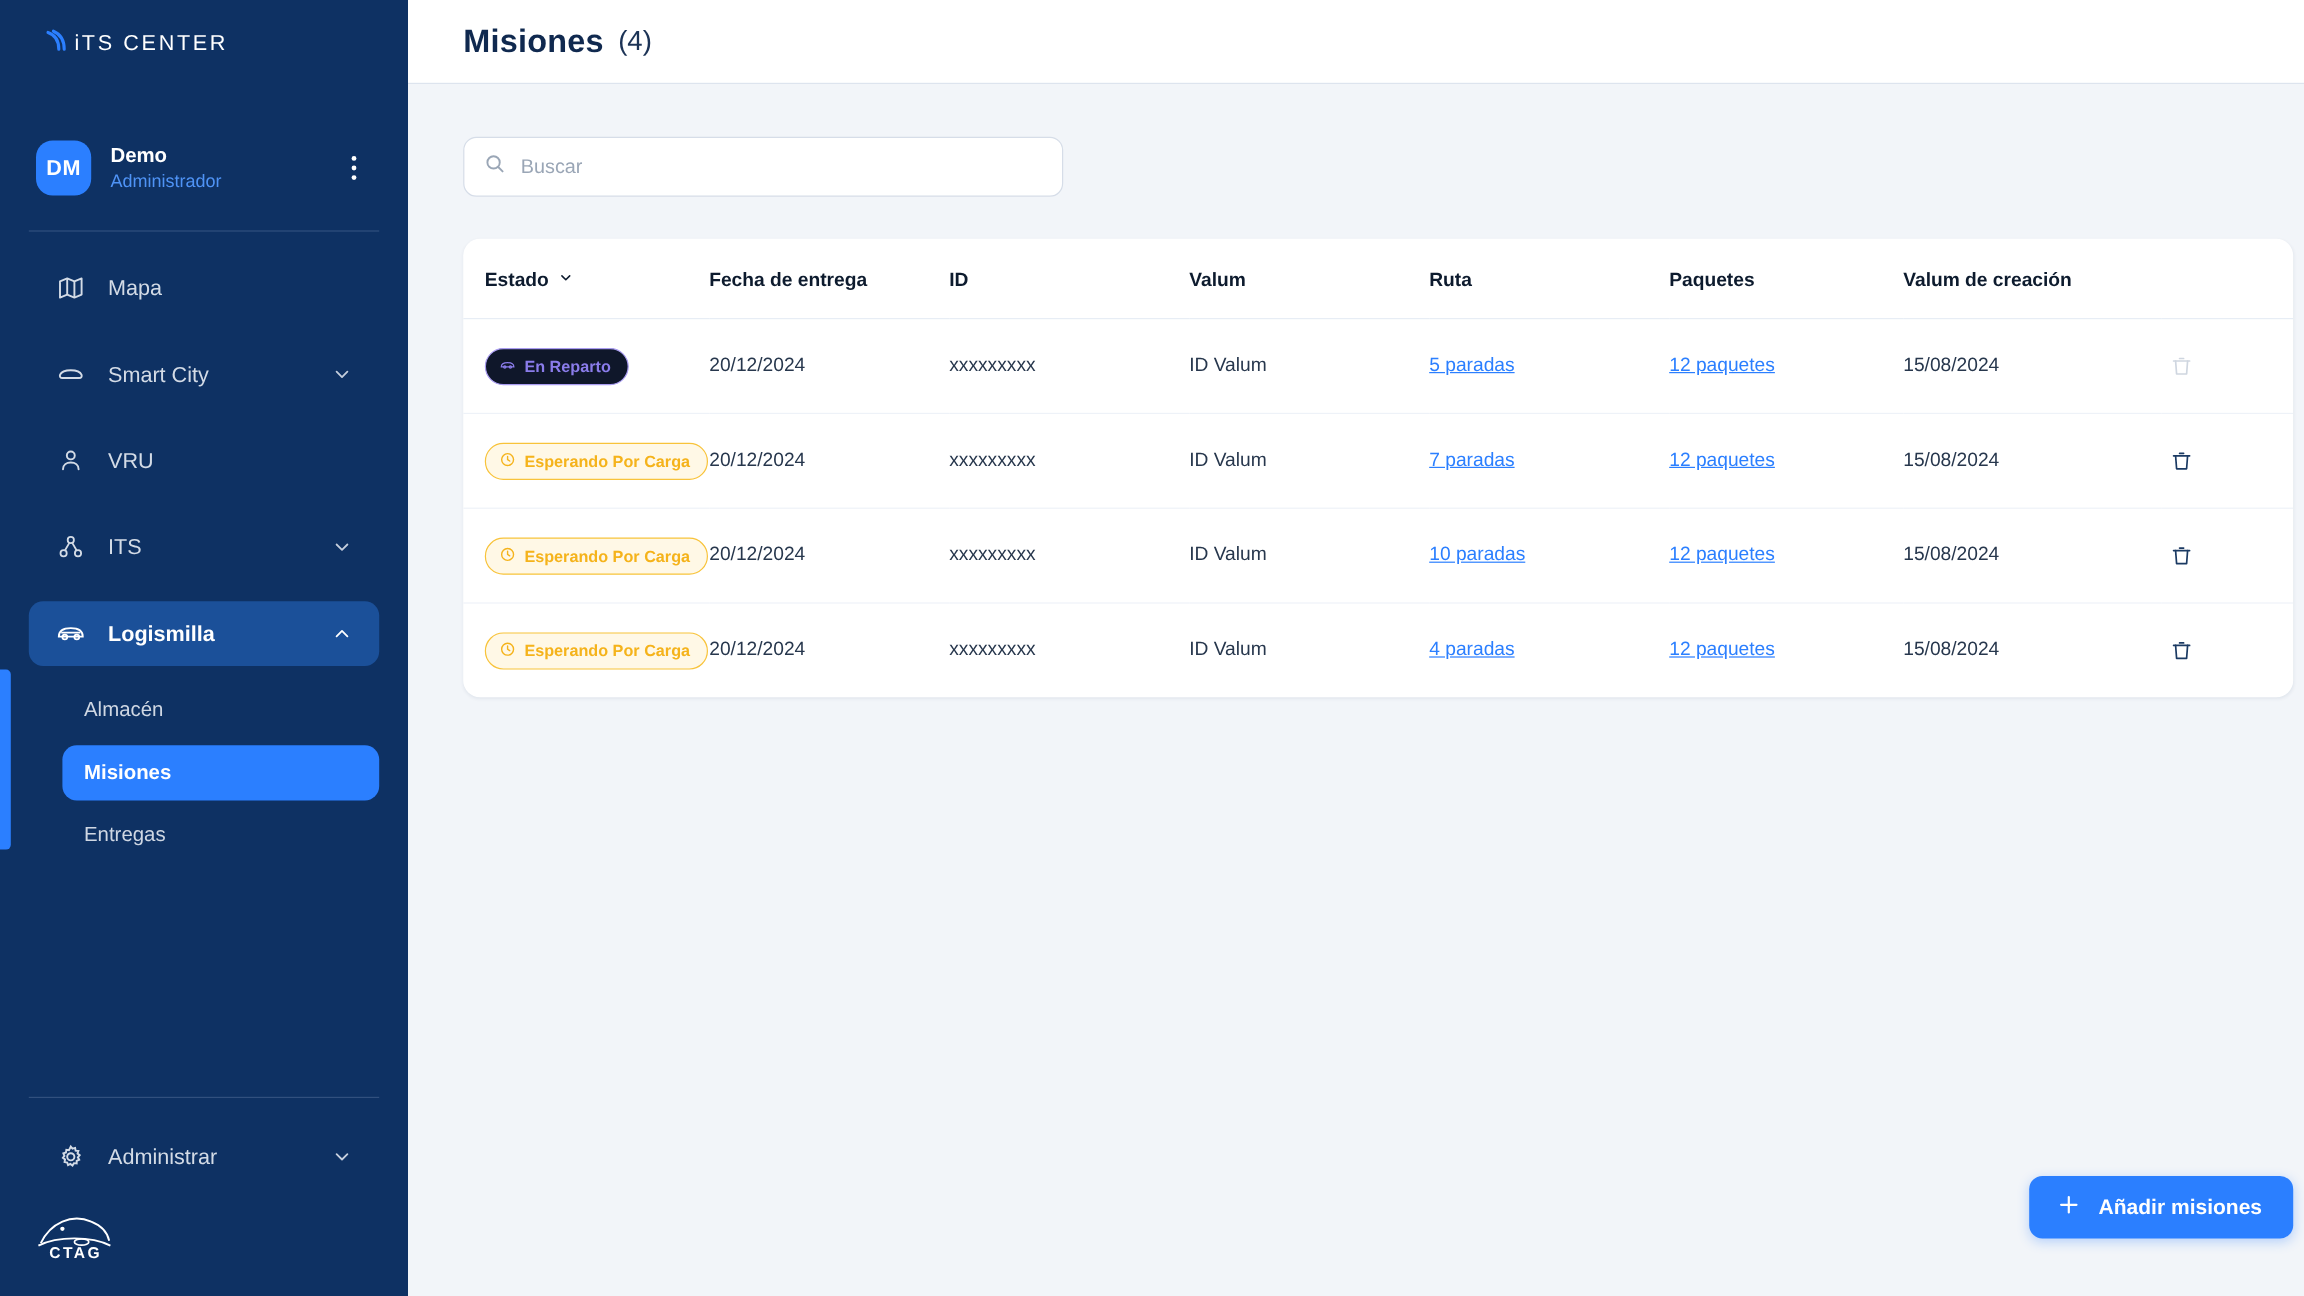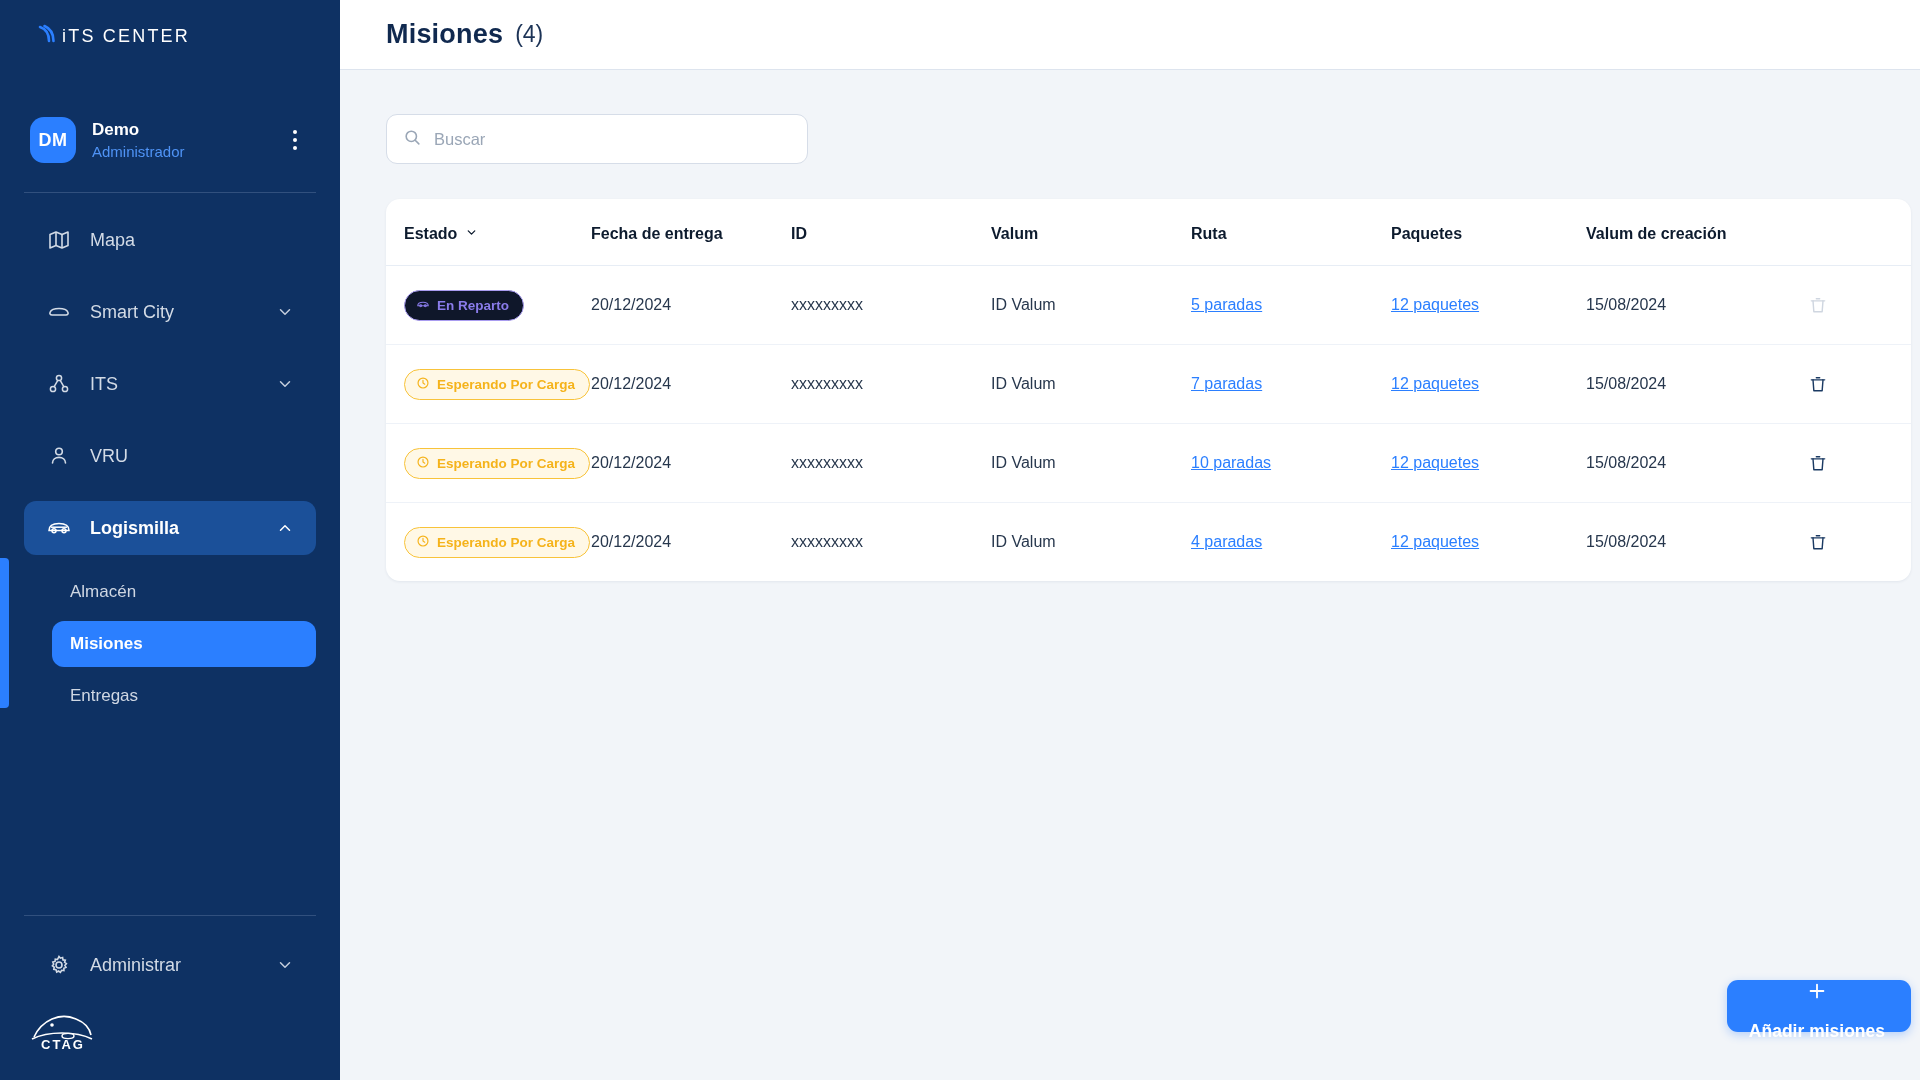--- a/index.html
+++ b/index.html
@@ -138,21 +138,21 @@
     display: flex; align-items: center;
     padding-left: 46px;
     gap: 12px;
   }
   .page-title { font-size: 27px; font-weight: bold; color: #10294f; letter-spacing: .2px; }
   .page-count { font-size: 23px; color: #1c3356; }
 
   .content { padding: 44px 48px 0 46px; }
 
   .search-box {
-    width: 422px; height: 50px;
+    width: 500px; height: 50px;
     background: #ffffff;
     border: 1px solid #d6dde8;
     border-radius: 11px;
     display: flex; align-items: center;
     padding: 0 16px;
     gap: 12px;
   }
   .search-box input {
     border: none; outline: none;
     font-size: 16.5px;
@@ -233,21 +233,20 @@
     border: none;
     border-radius: 11px;
     display: flex; align-items: center;
     gap: 14px;
     padding: 0 26px 0 22px;
     font-size: 17.5px;
     font-weight: bold;
     cursor: pointer;
     font-family: "Liberation Sans", sans-serif;
     box-shadow: 0 3px 10px rgba(43,127,255,.3);
-    flex-direction: column;
   }
 </style>
 </head>
 <body>
 
 <div class="app">
 
   <aside class="sidebar">
     <div class="side-accent"></div>
 
@@ -295,47 +294,47 @@
           <svg width="24" height="24" viewBox="0 0 24 24" fill="none" stroke="#d3dbe6" stroke-width="1.6">
             <path d="M5 15 C3.2 15 2.5 13.6 3.1 12.2 C3.8 10.6 5.6 8.5 12 8.5 C18.4 8.5 20.2 10.6 20.9 12.2 C21.5 13.6 20.8 15 19 15 Z"></path>
           </svg>
         </span>
         <span class="nav-label">Smart City</span>
         <span class="chev">
           <svg width="18" height="18" viewBox="0 0 24 24" fill="none" stroke="#c4cedd" stroke-width="2" stroke-linecap="round" stroke-linejoin="round">
               <path d="M6 9 L12 15 L18 9"></path>
             </svg>
         </span>
+      </div>
+
+      <div class="nav-item">
+        <span class="nav-ico">
+          <svg width="24" height="24" viewBox="0 0 24 24" fill="none" stroke="#d3dbe6" stroke-width="1.6" stroke-linecap="round">
+            <circle cx="12" cy="7.5" r="3.3"></circle>
+            <path d="M5.5 19 C5.5 15.4 8.4 13.4 12 13.4 C15.6 13.4 18.5 15.4 18.5 19"></path>
+          </svg>
+        </span>
+        <span class="nav-label">VRU</span>
       </div>
 
       <div class="nav-item">
         <span class="nav-ico">
           <svg width="24" height="24" viewBox="0 0 24 24" fill="none" stroke="#d3dbe6" stroke-width="1.5">
             <circle cx="12" cy="6" r="2.6"></circle>
             <circle cx="6" cy="17" r="2.6"></circle>
             <circle cx="18" cy="17" r="2.6"></circle>
             <path d="M10.8 8.4 L7.2 14.6 M13.2 8.4 L16.8 14.6"></path>
           </svg>
         </span>
         <span class="nav-label">ITS</span>
         <span class="chev">
           <svg width="18" height="18" viewBox="0 0 24 24" fill="none" stroke="#c4cedd" stroke-width="2" stroke-linecap="round" stroke-linejoin="round">
               <path d="M6 9 L12 15 L18 9"></path>
             </svg>
         </span>
-      </div>
-
-      <div class="nav-item">
-        <span class="nav-ico">
-          <svg width="24" height="24" viewBox="0 0 24 24" fill="none" stroke="#d3dbe6" stroke-width="1.6" stroke-linecap="round">
-            <circle cx="12" cy="7.5" r="3.3"></circle>
-            <path d="M5.5 19 C5.5 15.4 8.4 13.4 12 13.4 C15.6 13.4 18.5 15.4 18.5 19"></path>
-          </svg>
-        </span>
-        <span class="nav-label">VRU</span>
       </div>
 
       <div class="nav-item active">
         <span class="nav-ico">
           <svg width="26" height="26" viewBox="0 0 26 26" fill="none" stroke="#ffffff" stroke-width="1.5">
             <path d="M3 15.5 C3 10.5 6.5 8.5 13 8.5 C19.5 8.5 23 10.5 23 15.5 Z"></path>
             <circle cx="8" cy="15.8" r="2"></circle>
             <circle cx="18" cy="15.8" r="2"></circle>
             <path d="M5 12.2 H21"></path>
           </svg>

